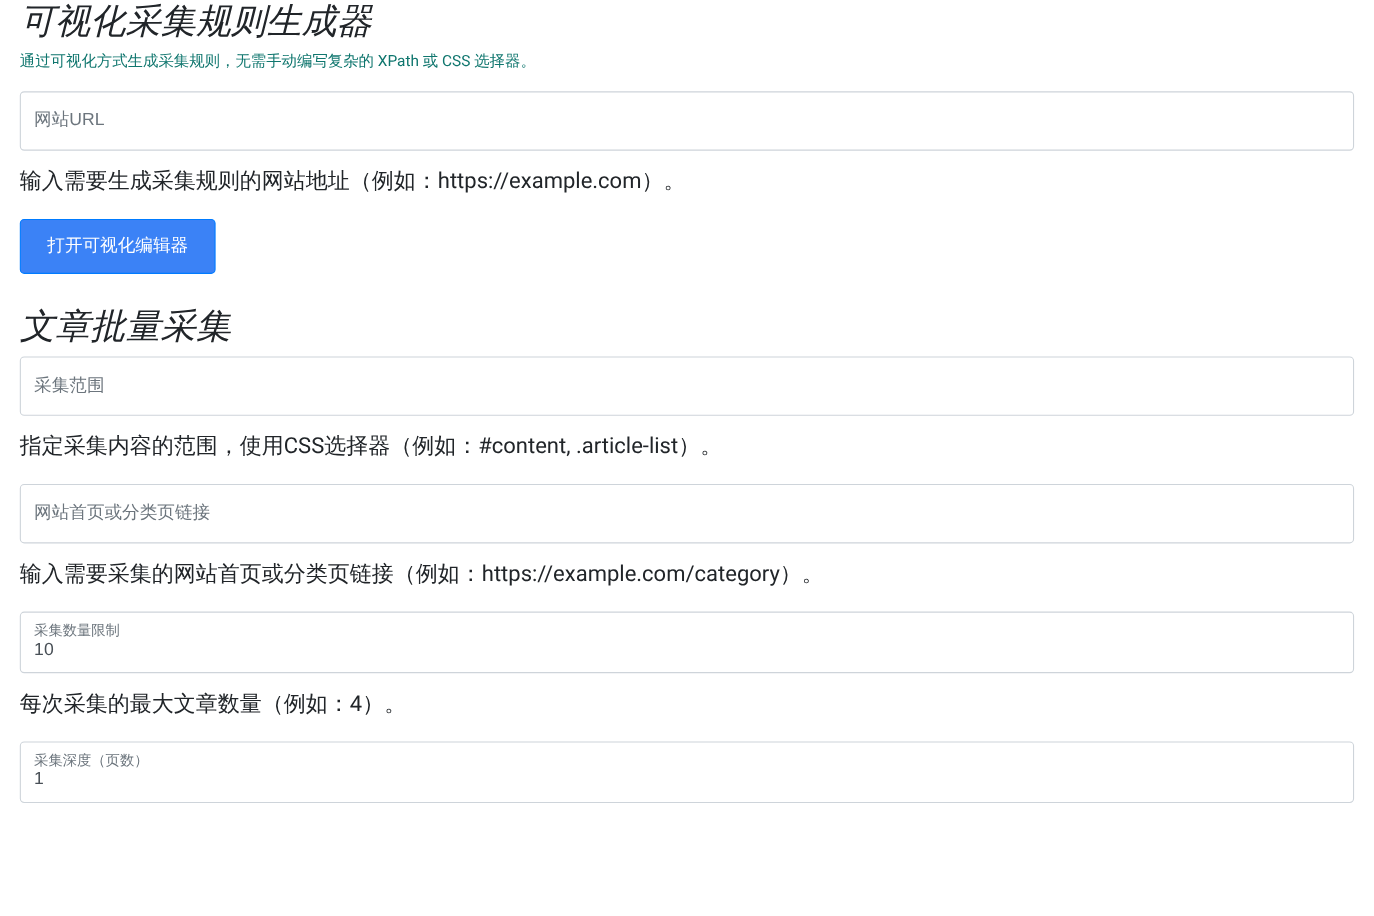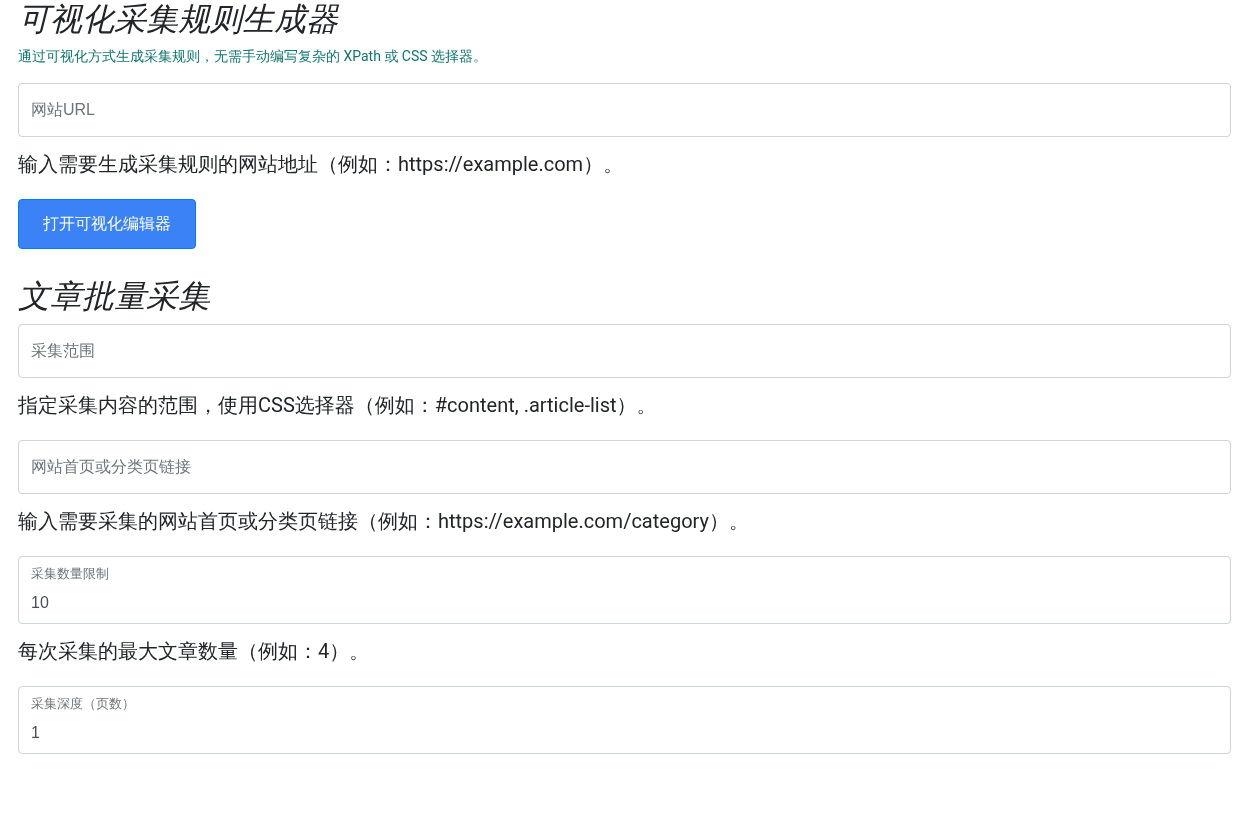--- a/index.html
+++ b/index.html
@@ -84,21 +84,21 @@
       position: absolute;
       top: 8px;
       left: 13px;
       font-size: 13px;
       color: #6c757d;
       pointer-events: none;
     }
     .number-input {
       display: block;
       width: 100%;
-      padding: 34px 12px 8px 12px;
+      padding: 22px 12px 8px 12px;
       font-size: 1rem;
       font-weight: 400;
       line-height: 1.5;
       color: #495057;
       background-color: #fff;
       border: 1px solid #ced4da;
       border-radius: 4px;
     }
   </style>
 </head>

